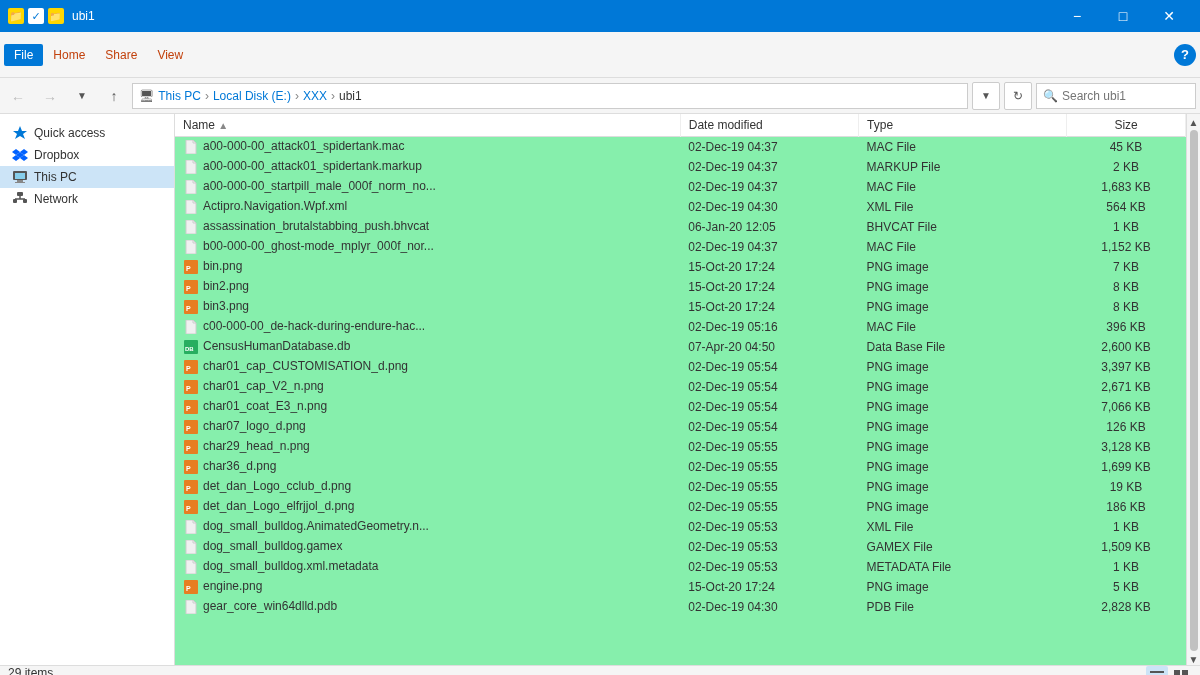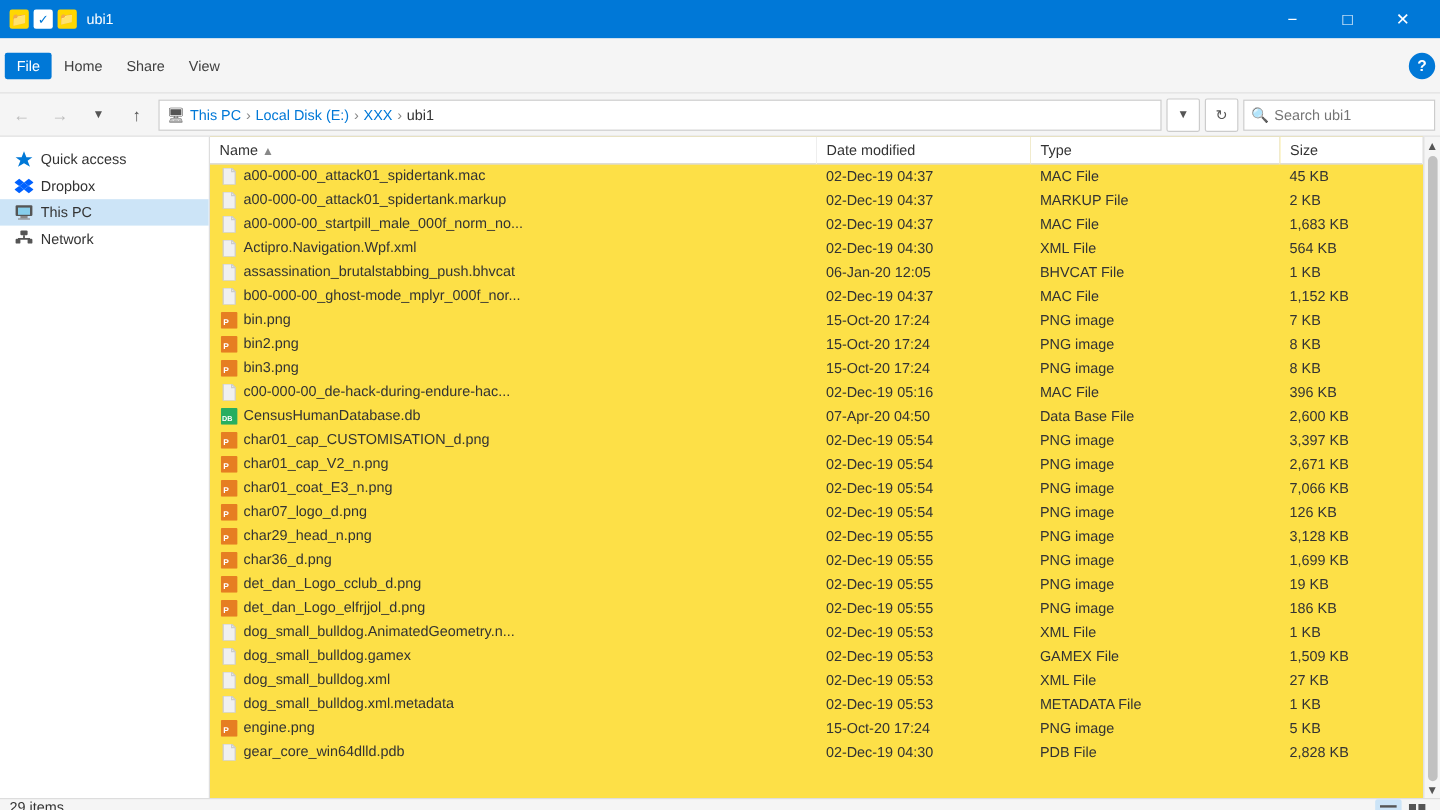--- a/index.html
+++ b/index.html
@@ -27,21 +27,21 @@
       background: #f5f5f5;
       border-bottom: 1px solid #ddd;
       display: flex;
       align-items: center;
       padding: 0 4px;
     }
     .menu-item {
       padding: 4px 10px;
       cursor: pointer;
       font-size: 12px;
-      color: #404040;
+      color: #c2410c;
       border-radius: 2px;
     }
     .menu-item.active { background: #0078d7; color: white; }
     .menu-bar-right { margin-left: auto; display: flex; align-items: center; gap: 4px; }
 
     
     .address-bar {
       height: 36px;
       background: #f5f5f5;
       border-bottom: 1px solid #ddd;
@@ -116,21 +116,21 @@
       font-size: 12px;
       color: #333;
     }
     .status-bar-right { margin-left: auto; display: flex; gap: 2px; }
     .view-btn { width: 22px; height: 22px; display: flex; align-items: center; justify-content: center; cursor: pointer; border-radius: 2px; }
     .view-btn.active { background: #cce4f7; }
 
     
     .file-pane {
       flex: 1;
-      background: #fde047;
+      background: #86efac;
       overflow: hidden;
       display: flex;
       flex-direction: column;
     }
     .file-table {
       flex: 1;
       overflow-y: auto;
     }
     table {
       width: 100%;
@@ -156,21 +156,21 @@
       padding: 2px 8px;
       font-size: 12px;
       color: #333;
       white-space: nowrap;
       overflow: hidden;
       text-overflow: ellipsis;
     }
     .col-name { width: 340px; }
     .col-date { width: 120px; }
     .col-type { width: 140px; }
-    .col-size { width: 80px; text-align: left; }
+    .col-size { width: 80px; text-align: center; }
 
     .file-icon { width: 16px; height: 16px; display: inline-flex; align-items: center; justify-content: center; margin-right: 4px; vertical-align: middle; }
 
     
     .file-table::-webkit-scrollbar { width: 12px; }
     .file-table::-webkit-scrollbar-track { background: #f5f5f5; }
     .file-table::-webkit-scrollbar-thumb { background: #c1c1c1; border: 2px solid #f5f5f5; border-radius: 6px; }
 
     .sort-arrow { font-size: 10px; color: #888; }
   </style>
@@ -515,31 +515,20 @@
               <td class="col-date">02-Dec-19 05:53</td>
               <td class="col-type">GAMEX File</td>
               <td class="col-size">1,509 KB</td>
             </tr>
             <tr class="file-row">
               <td class="col-name"><span class="file-icon">
                   <svg width="14" height="14" viewBox="0 0 14 14">
                     <path d="M2 0 L9 0 L12 3 L12 14 L2 14 Z" fill="#f0f0f0" stroke="#ccc" stroke-width="1"></path>
                     <path d="M9 0 L9 3 L12 3" fill="none" stroke="#ccc" stroke-width="1"></path>
                   </svg>
-                </span>dog_small_bulldog.xml</td>
-              <td class="col-date">02-Dec-19 05:53</td>
-              <td class="col-type">XML File</td>
-              <td class="col-size">27 KB</td>
-            </tr>
-            <tr class="file-row">
-              <td class="col-name"><span class="file-icon">
-                  <svg width="14" height="14" viewBox="0 0 14 14">
-                    <path d="M2 0 L9 0 L12 3 L12 14 L2 14 Z" fill="#f0f0f0" stroke="#ccc" stroke-width="1"></path>
-                    <path d="M9 0 L9 3 L12 3" fill="none" stroke="#ccc" stroke-width="1"></path>
-                  </svg>
                 </span>dog_small_bulldog.xml.metadata</td>
               <td class="col-date">02-Dec-19 05:53</td>
               <td class="col-type">METADATA File</td>
               <td class="col-size">1 KB</td>
             </tr>
             <tr class="file-row">
               <td class="col-name"><span class="file-icon">
                   <svg width="14" height="14" viewBox="0 0 14 14">
                     <rect x="0" y="0" width="14" height="14" rx="1" fill="#e67e22"></rect>
                     <text x="2" y="11" font-size="7" fill="white" font-weight="bold">P</text>

